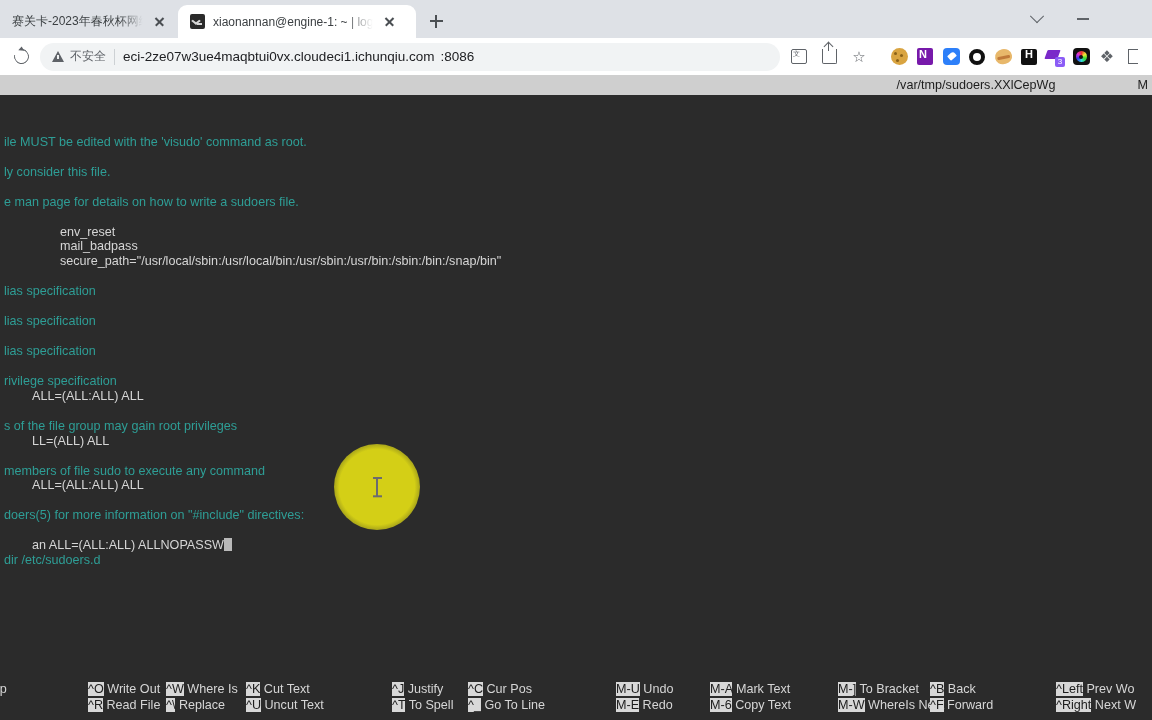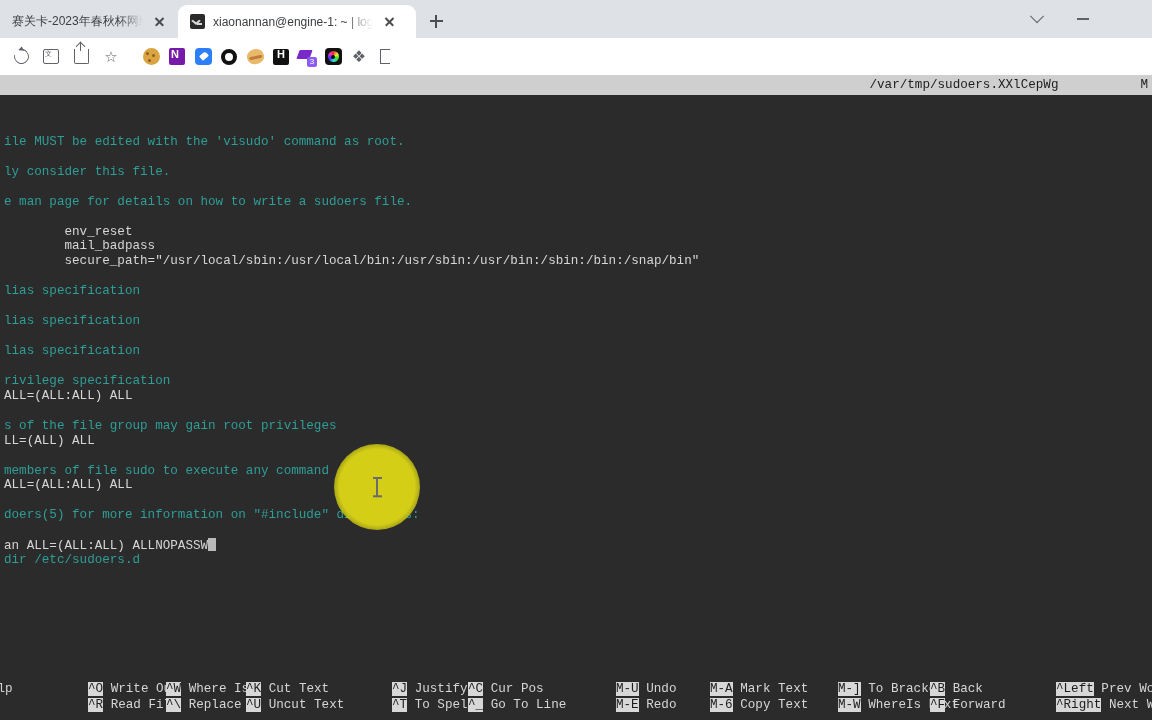--- a/index.html
+++ b/index.html
@@ -131,40 +131,40 @@
   .ic-rainbow{width:17px;height:17px;border-radius:4px;background:#111;position:relative;}
   .ic-rainbow::after{content:"";position:absolute;left:3px;top:3px;width:11px;height:11px;border-radius:50%;background:conic-gradient(#e33,#ee3,#3d3,#3dd,#33e,#d3d,#e33);}
   .ic-rainbow::before{content:"";position:absolute;left:6.5px;top:6.5px;width:4px;height:4px;border-radius:50%;background:#111;z-index:2;}
   .ic-puzzle{font-size:16px;color:#5f6368;}
   .ic-bracket{width:10px;height:15px;border:1.7px solid #5f6368;border-right:none;}
 
   
   #terminal{
     position:absolute;left:0;top:75px;width:1152px;height:645px;
     background:#2b2b2b;
-    font-family:Liberation Mono, monospace;
+    font-family:Liberation Sans, sans-serif;
     font-size:12.6px;
     overflow:hidden;
   }
   .nano-title{
     height:20px;background:#cfcfcf;color:#1d1d1d;
     display:flex;align-items:center;justify-content:space-between;
     padding:0 4px;font-size:12.6px;letter-spacing:0;
   }
   .nano-title .t-left{flex:1;}
   .nano-title .t-center{flex:0 0 auto;margin-right:82px;}
   .nano-title .t-right{flex:0 0 auto;}
 
   .editor{
     position:absolute;left:0;top:20px;width:1152px;height:580px;
     padding:10px 0 0 0;
   }
   .eline{height:14.95px;line-height:14.95px;white-space:pre;padding-left:4px;}
   .c-comment{color:#2e9e96;}
-  .c-text{color:#d6d6d6;}
+  .c-text{color:#d6d6d6;margin-left:28px;}
   .cursorblk{display:inline-block;width:7.6px;height:13px;background:#b9b9b9;vertical-align:-2px;}
 
   .nano-foot{
     position:absolute;left:0;bottom:6px;width:1152px;height:32px;
     color:#d6d6d6;
   }
   .foot-row{height:15.5px;line-height:15.5px;white-space:pre;font-size:12.6px;position:relative;}
   .kk{background:#d8d8d8;color:#1d1d1d;}
 
   
@@ -207,20 +207,27 @@
         </div>
       <div class="wc-btn"></div>
     </div>
   </div>
 
   <div class="toolbar">
     <div class="tb-icon">
         <span class="reload"></span>
       </div>
 
+    <div class="omnibox">
+      <span class="warn-tri"></span>
+      <span class="notsecure">不安全</span>
+      <span class="vdiv"></span>
+      <span class="url">eci-2ze07w3ue4maqbtui0vx.cloudeci1.ichunqiu.com</span>
+        <span class="url port">:8086</span>
+    </div>
 
     <div class="tb-right">
       <div class="tb-icon">
           <span class="translate-ic"></span>
         </div>
       <div class="tb-icon">
           <span class="share-ic"></span>
         </div>
       <div class="tb-icon">
           <span class="star-ic">☆</span>

